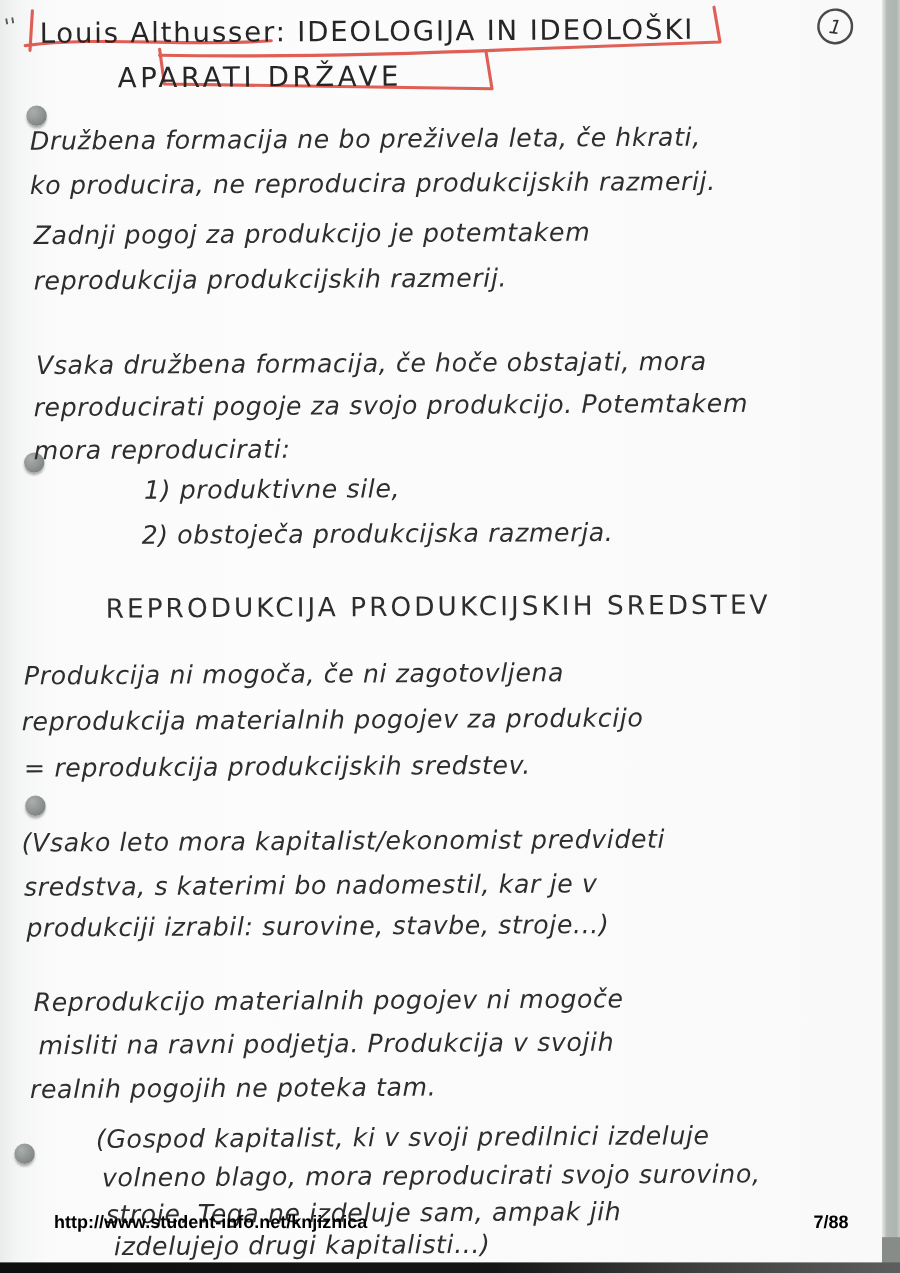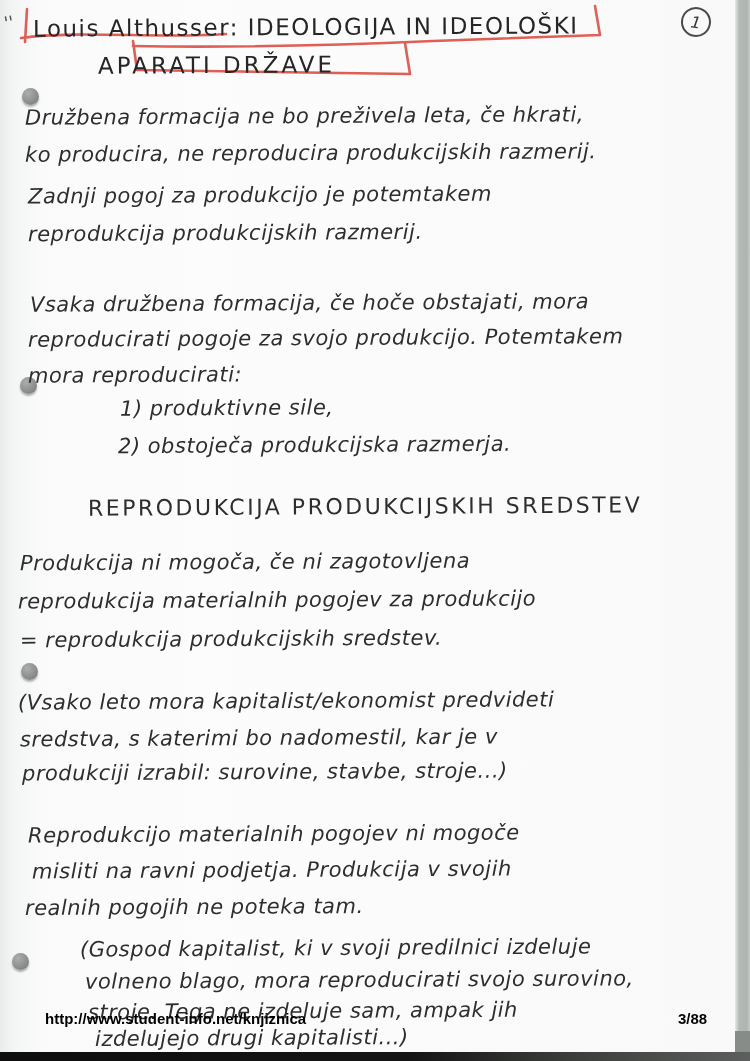--- a/index.html
+++ b/index.html
@@ -102,15 +102,15 @@
   <div class="hand" style="left:28px;top:822px">Reprodukcijo materialnih pogojev ni mogoče</div>
   <div class="hand" style="left:32px;top:858px">misliti na ravni podjetja. Produkcija v svojih</div>
   <div class="hand" style="left:25px;top:895px">realnih pogojih ne poteka tam.</div>
 
   <div class="hand" style="left:80px;top:936px">(Gospod kapitalist, ki v svoji predilnici izdeluje</div>
   <div class="hand" style="left:85px;top:968px">volneno blago, mora reproducirati svojo surovino,</div>
   <div class="hand" style="left:88px;top:999px">stroje. Tega ne izdeluje sam, ampak jih</div>
   <div class="hand" style="left:95px;top:1026px">izdelujejo drugi kapitalisti...)</div>
 
   <div class="footer-text" style="left:45px;top:1010px">http://www.student-info.net/knjiznica</div>
-  <div class="footer-text" style="left:678px;top:1010px">3/88</div>
+  <div class="footer-text" style="left:678px;top:1010px">7/88</div>
 
 </div>
 
 </body></html>

